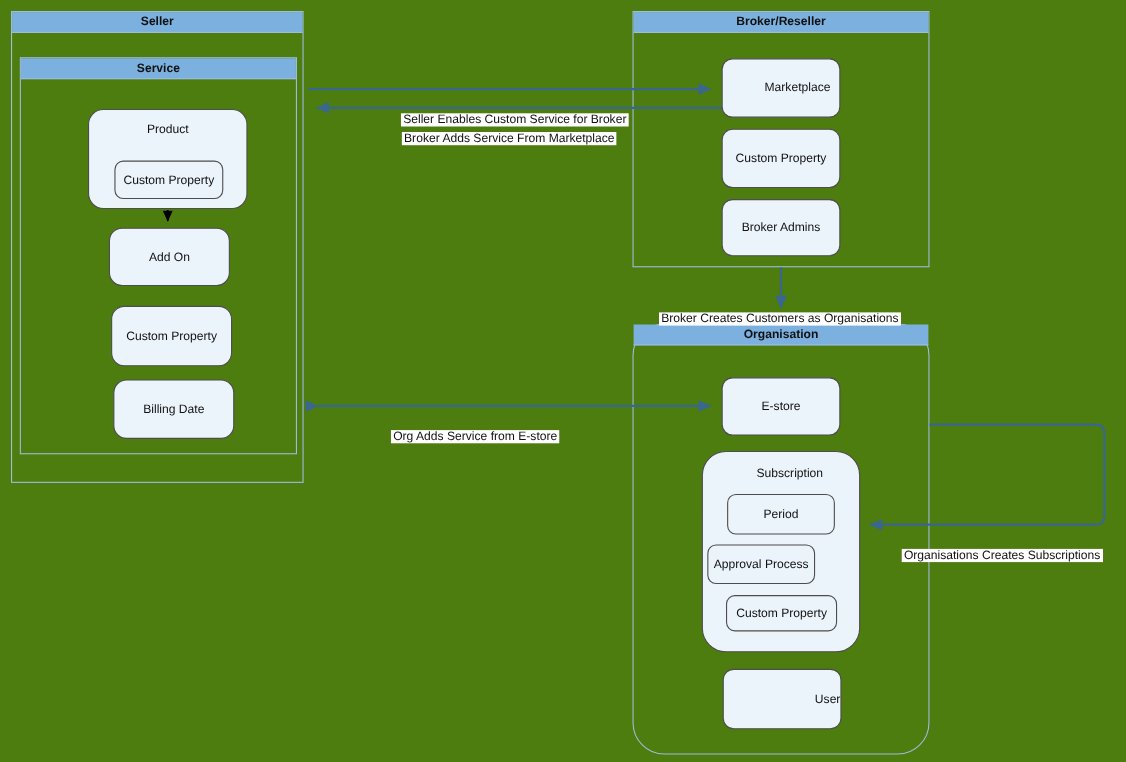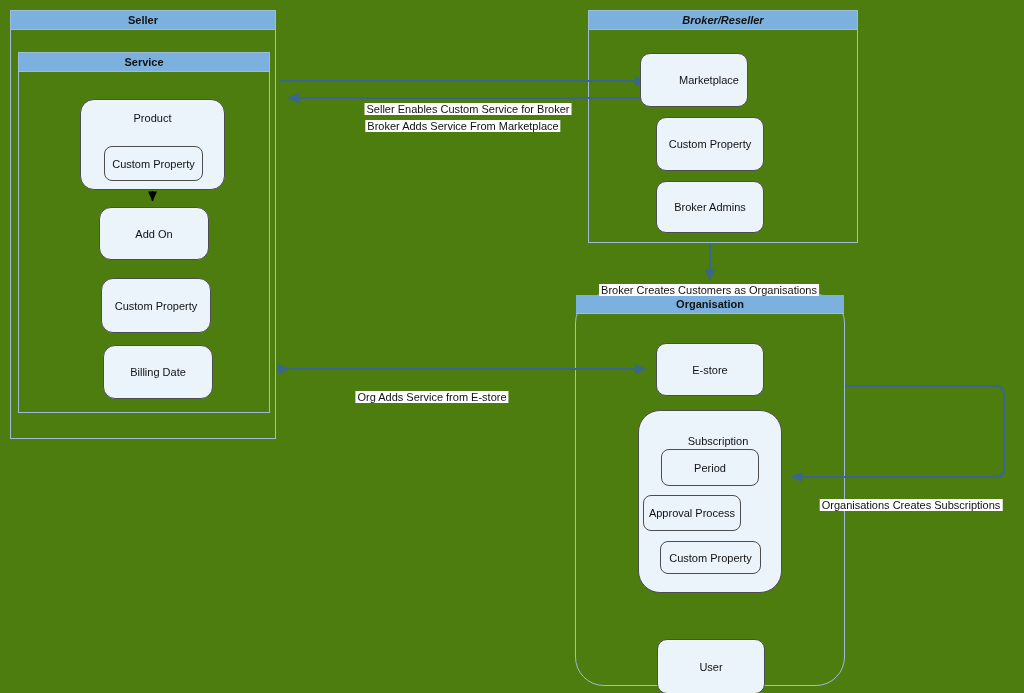--- a/index.html
+++ b/index.html
@@ -29,21 +29,21 @@
     display: flex;
     align-items: center;
     justify-content: center;
     font-size: 11px;
     font-weight: bold;
     color: #111111;
   }
 
   #seller        { left: 10px;  top: 10px;  width: 266px; height: 429px; }
   #service       { left: 18px;  top: 52px;  width: 252px; height: 361px; }
-  #broker        { left: 588px; top: 10px;  width: 270px; height: 233px; font-style: italic; }
+  #broker        { left: 575px; top: 10px;  width: 270px; height: 233px; }
   #organisation  { left: 575px; top: 294px; width: 270px; height: 392px; border-radius: 29px; }
 
   
   .box {
     position: absolute;
     background: #ebf3fb;
     border: 1px solid #4d4d4d;
     border-radius: 10px;
     display: flex;
     align-items: center;
@@ -58,30 +58,30 @@
     left: 0; right: 0;
     text-align: center;
   }
 
   #product   { left: 80px;  top: 99px;  width: 145px; height: 91px; border-radius: 14px; }
   #product-custom-property { left: 23px; top: 46px; width: 99px;  height: 35px; border-radius: 8px; }
   #add-on    { left: 99px;  top: 207px; width: 110px; height: 53px; border-radius: 12px; text-align: right; }
   #seller-custom-property  { left: 101px; top: 278px; width: 110px; height: 55px; border-radius: 12px; }
   #billing-date            { left: 103px; top: 345px; width: 110px; height: 54px; border-radius: 12px; }
 
-  #marketplace             { left: 640px; top: 53px;  width: 108px; height: 54px; padding-left: 30px; }
+  #marketplace             { left: 656px; top: 53px;  width: 108px; height: 54px; padding-left: 30px; }
   #broker-custom-property  { left: 656px; top: 117px; width: 108px; height: 54px; }
   #broker-admins           { left: 656px; top: 181px; width: 108px; height: 52px; }
 
   #e-store       { left: 656px; top: 343px; width: 108px; height: 53px; }
   #subscription  { left: 638px; top: 410px; width: 144px; height: 183px; border-radius: 22px; }
   #period                        { left: 22px; top: 38px;  width: 98px;  height: 37px; border-radius: 8px; }
   #approval-process              { left: 4px; top: 84px;  width: 98px;  height: 36px; border-radius: 8px; align-items: center; }
   #subscription-custom-property  { left: 21px; top: 130px; width: 101px; height: 33px; border-radius: 8px; }
-  #user          { left: 657px; top: 639px; width: 108px; height: 55px; }
+  #user          { left: 657px; top: 608px; width: 108px; height: 55px; justify-content: flex-end; }
 
   
   #edges {
     position: absolute;
     left: 0; top: 0;
     width: 1024px;
     height: 693px;
     z-index: 1;
   }
   .edge-label {
@@ -182,21 +182,21 @@
     <div class="container-header">
       <span>Organisation</span>
     </div>
   </div>
 
   <div class="box" id="e-store">
     <span>E-store</span>
   </div>
 
   <div class="box" id="subscription">
-    <span class="toplabel" style="top:24px;margin-left:16px;">Subscription</span>
+    <span class="toplabel" style="top:14px;margin-left:16px;">Subscription</span>
     <div class="box" id="period">
       <span>Period</span>
     </div>
     <div class="box" id="approval-process">
       <span>Approval Process</span>
     </div>
     <div class="box" id="subscription-custom-property">
       <span>Custom Property</span>
     </div>
   </div>

